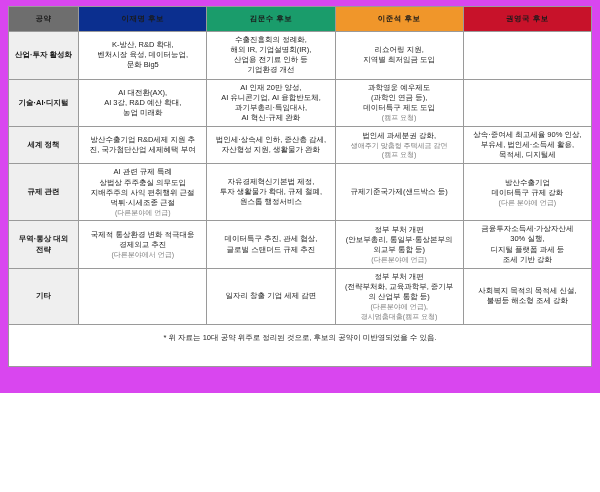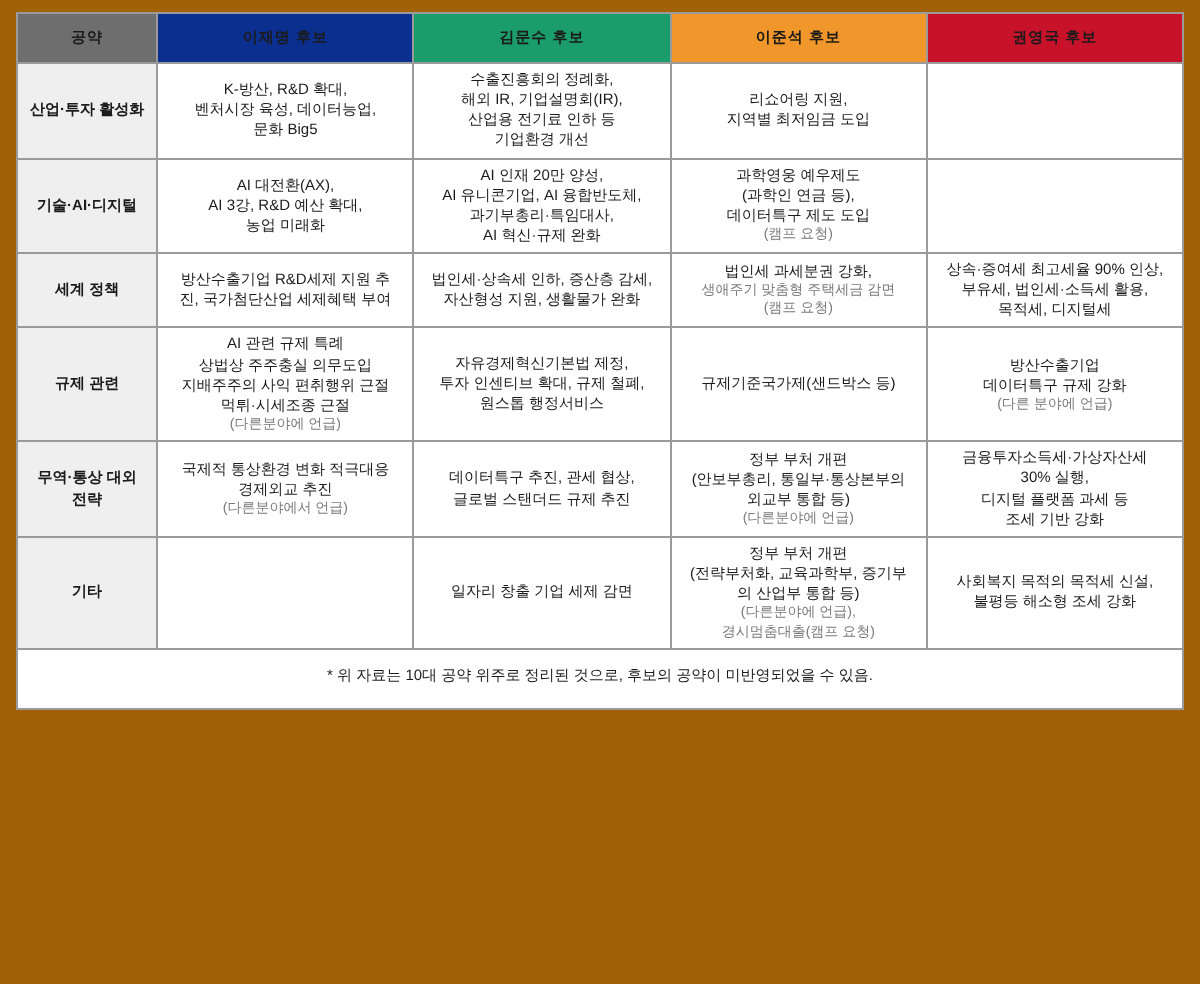--- a/index.html
+++ b/index.html
@@ -3,23 +3,23 @@
 <meta charset="utf-8">
 <style>
   html, body {
     margin: 0;
     padding: 0;
     background: #ffffff;
     font-family: "Liberation Sans", sans-serif;
   }
   #page {
     width: 600px;
-    height: 492px;
+    height: 393px;
     position: relative;
-    background: #a16207;
+    background: #d946ef;
     box-sizing: border-box;
     padding: 6px 8px 0 8px;
   }
   table.matrix {
     border-collapse: collapse;
     table-layout: fixed;
     width: 584px;
     border: 1px solid #8f8f8f;
   }
   table.matrix td, table.matrix th {
@@ -70,21 +70,21 @@
   .footnote {
     width: 584px;
     box-sizing: border-box;
     border: 1px solid #9a9a9a;
     border-top: none;
     background: #ffffff;
     font-size: 7.5px;
     color: #1b1b1b;
     line-height: 1.7;
     text-align: center;
-    padding: 7px 4px 9px 4px;
+    padding: 7px 4px 21px 4px;
   }
   .footnote .fline { display: block; }
 </style>
 </head>
 <body>
 
 <div id="page">
 
   <table class="matrix">
     <colgroup>
@@ -169,21 +169,21 @@
           <td class="rowlabel">규제 관련</td>
           <td class="cell">
             <span class="line">AI 관련 규제 특례</span>
             <span class="line">상법상 주주충실 의무도입</span>
             <span class="line">지배주주의 사익 편취행위 근절</span>
             <span class="line">먹튀·시세조종 근절</span>
             <span class="sub">(다른분야에 언급)</span>
           </td>
           <td class="cell">
             <span class="line">자유경제혁신기본법 제정,</span>
-            <span class="line">투자 인센티브 확대, 규제 철폐,</span>
+            <span class="line">투자 생활물가 확대, 규제 철폐,</span>
             <span class="line">원스톱 행정서비스</span>
           </td>
           <td class="cell">
             <span class="line">규제기준국가제(샌드박스 등)</span>
           </td>
           <td class="cell">
             <span class="line">방산수출기업</span>
             <span class="line">데이터특구 규제 강화</span>
             <span class="sub">(다른 분야에 언급)</span>
           </td>

